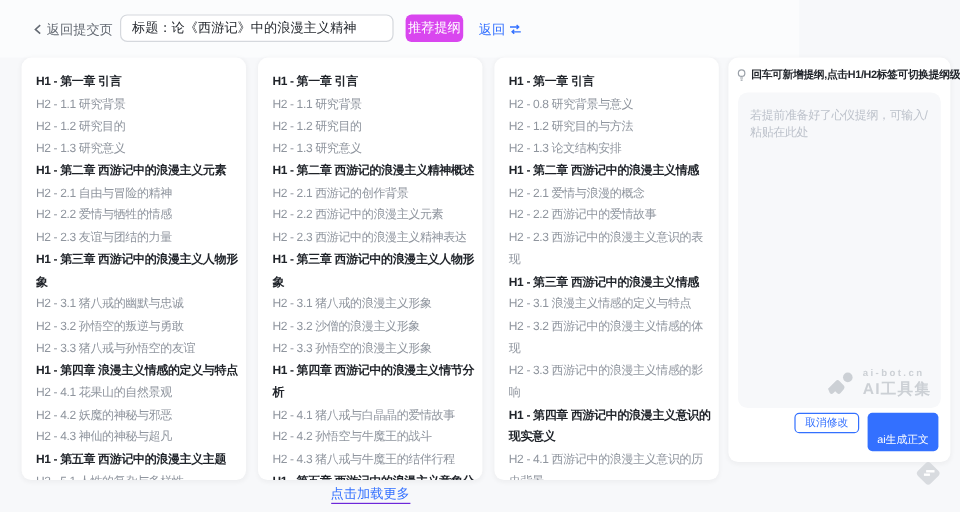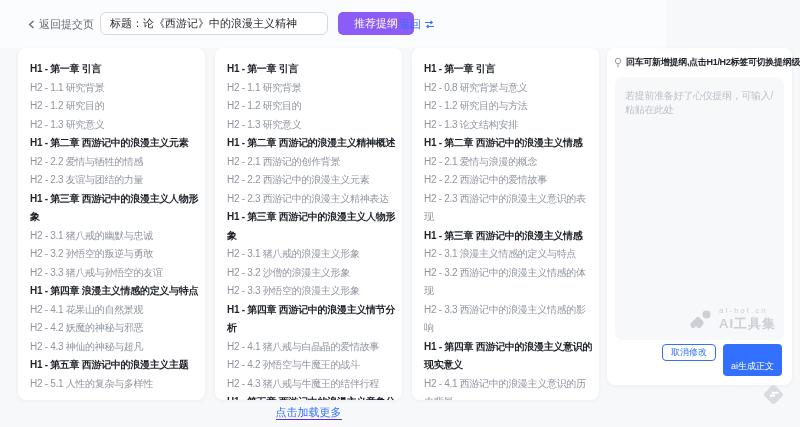--- a/index.html
+++ b/index.html
@@ -13,22 +13,22 @@
   .topbar { position:absolute; left:0; top:0; width:666px; height:48px; background:#fbfcfd; }
   .back-link { position:absolute; left:28px; top:17px; font-size:11px; color:#646a73; cursor:pointer; display:flex; align-items:center; gap:4px;}
   .back-link svg { display:block; }
   .title-input {
     position:absolute; left:100px; top:12px; width:228px; height:23px;
     border:1px solid #d5d8dd; border-radius:6px; background:#fff;
     font-size:11px; color:#1f2329; padding:0 9px; outline:none;
     font-family:"Liberation Sans","DejaVu Sans",sans-serif;
   }
   .btn-recommend {
-    position:absolute; left:338px; top:12px; height:23px; padding:0 16px;
-    background:#8b5cf6; color:#fff; font-size:11px; border:none; border-radius:5px; cursor:pointer;
+    position:absolute; left:338px; top:12px; height:23px; padding:0 2px;
+    background:#d946ef; color:#fff; font-size:11px; border:none; border-radius:5px; cursor:pointer;
     font-family:"Liberation Sans","DejaVu Sans",sans-serif;
   }
   .return-link { position:absolute; left:399px; top:17px; font-size:11px; color:#3370ff; cursor:pointer; display:flex; align-items:center; gap:3px; }
   
   .columns { position:absolute; left:18px; top:48px; display:flex; gap:10px; }
   .card {
     width:187px; height:352px; background:#fff; border-radius:8px;
     box-shadow:0 1px 4px rgba(31,35,41,.05); padding:12px 4px 0 12px; overflow:hidden;
   }
   .row { font-size:10px; line-height:18.5px; letter-spacing:-0.3px; cursor:pointer; }
@@ -43,21 +43,21 @@
   .panel-tip .tip-text { font-size:9px; font-weight:bold; color:#1f2329; letter-spacing:-0.3px; line-height:11px; white-space:nowrap; }
   .panel-textarea {
     position:absolute; left:8px; top:29px; width:169px; height:263px;
     background:#f7f8fa; border:none; border-radius:8px; resize:none; outline:none;
     font-size:10px; color:#1f2329; padding:12px 10px; letter-spacing:-0.3px;
     font-family:"Liberation Sans","DejaVu Sans",sans-serif;
   }
   .panel-textarea::placeholder { color:#bdc2cb; }
   .watermark { position:absolute; right:16px; top:258px; display:flex; align-items:center; gap:5px; pointer-events:none; }
   .wm-text { color:#ccd0d5; text-align:left; }
-  .wm-line1 { font-size:8px; font-weight:normal; letter-spacing:2px; }
+  .wm-line1 { font-size:8px; font-weight:bold; letter-spacing:2px; }
   .wm-line2 { font-size:13px; font-weight:bold; letter-spacing:1px; }
   .panel-buttons { position:absolute; right:10px; bottom:9px; display:flex; gap:7px; }
   .btn-cancel {
     height:17px; padding:0 8px; font-size:9px; color:#3370ff; background:#fff;
     border:1px solid #3370ff; border-radius:4px; cursor:pointer;
     font-family:"Liberation Sans","DejaVu Sans",sans-serif;
   }
   .btn-generate {
     height:17px; padding:16px 8px; font-size:9px; color:#fff; background:#3370ff;
     border:none; border-radius:4px; cursor:pointer;
@@ -89,20 +89,21 @@
   </div>
 </div>
 
 <div class="columns">
     <div class="card">
       <div class="row h1">H1 - 第一章 引言</div>
       <div class="row h2">H2 - 1.1 研究背景</div>
       <div class="row h2">H2 - 1.2 研究目的</div>
       <div class="row h2">H2 - 1.3 研究意义</div>
       <div class="row h1">H1 - 第二章 西游记中的浪漫主义元素</div>
+      <div class="row h2">H2 - 2.1 自由与冒险的精神</div>
       <div class="row h2">H2 - 2.2 爱情与牺牲的情感</div>
       <div class="row h2">H2 - 2.3 友谊与团结的力量</div>
       <div class="row h1">H1 - 第三章 西游记中的浪漫主义人物形象</div>
       <div class="row h2">H2 - 3.1 猪八戒的幽默与忠诚</div>
       <div class="row h2">H2 - 3.2 孙悟空的叛逆与勇敢</div>
       <div class="row h2">H2 - 3.3 猪八戒与孙悟空的友谊</div>
       <div class="row h1">H1 - 第四章 浪漫主义情感的定义与特点</div>
       <div class="row h2">H2 - 4.1 花果山的自然景观</div>
       <div class="row h2">H2 - 4.2 妖魔的神秘与邪恶</div>
       <div class="row h2">H2 - 4.3 神仙的神秘与超凡</div>

